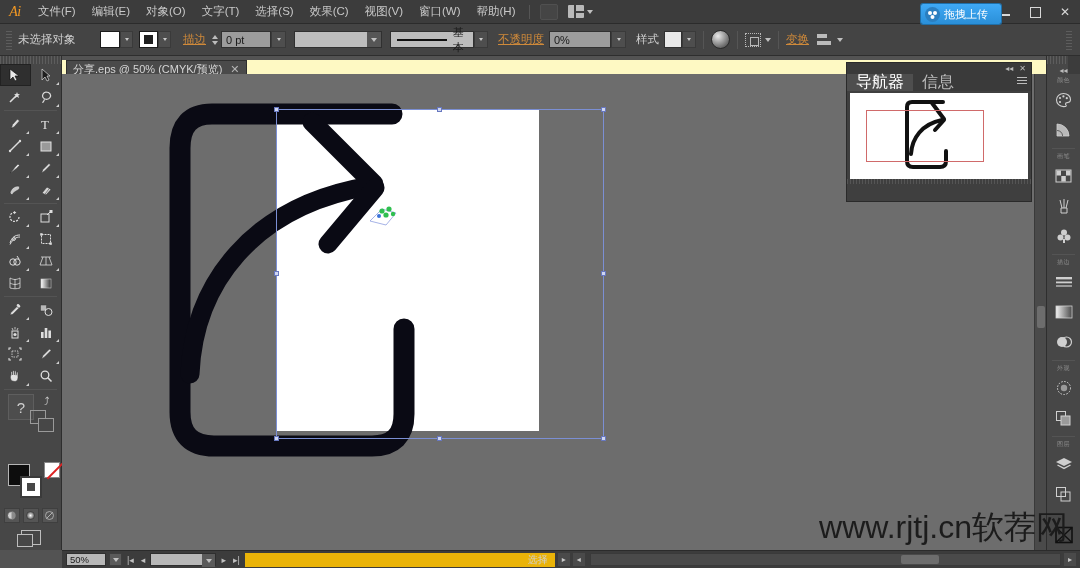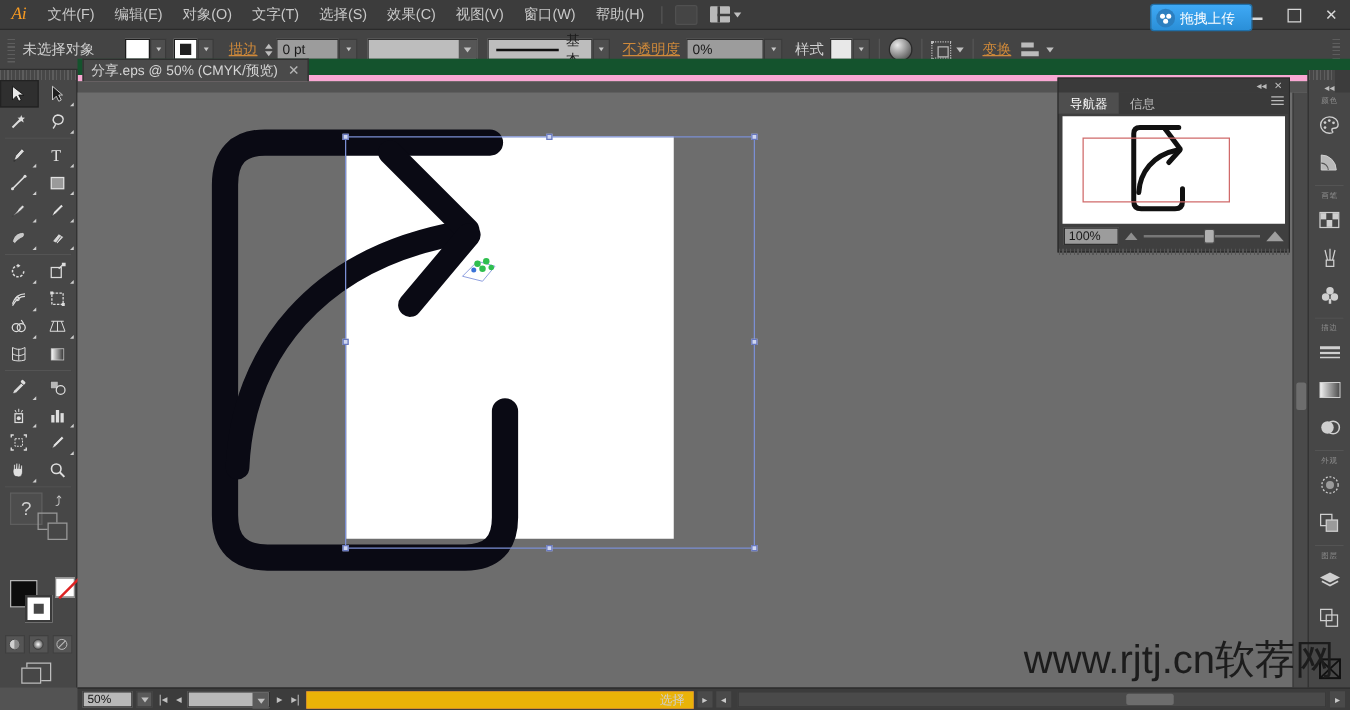--- a/index.html
+++ b/index.html
@@ -139,22 +139,22 @@
   .align-ico {
     width: 15px; height: 13px; position: relative;
   }
   .align-ico::before{content:"";position:absolute;left:0;top:1px;width:10px;height:4px;background:#bbb;}
   .align-ico::after{content:"";position:absolute;left:0;top:8px;width:14px;height:4px;background:#bbb;}
   .cb-right-grip { margin-left:auto; width: 6px; height:20px;
     background: repeating-linear-gradient(0deg,#5d5d5d 0 1px, transparent 1px 3px); margin-right: 8px;}
 
   
   .tabbar {
-    position: absolute; left: 62px; top: 47px; right: 0; height: 18px;
-    background: #14532d; border-bottom: 5px solid #f9a8d4;
+    position: absolute; left: 62px; top: 60px; right: 0; height: 18px;
+    background: #fef9c3; border-bottom: 1px solid #f9a8d4;
   }
   .doc-tab {
     position: absolute; left: 4px; top: 0; height: 18px;
     background: #4a4a4a; border: 1px solid #2e2e2e; border-bottom: none;
     display: flex; align-items: center; padding: 0 6px; gap: 8px;
   }
   .doc-tab-label { font-size: 11px; color: #d5d5d5; white-space: nowrap; }
   .doc-tab-close { font-size: 11px; color: #b5b5b5; }
 
   
@@ -227,21 +227,21 @@
 
   
   .navpanel {
     position: absolute; left: 846px; top: 62px; width: 186px; height: 140px;
     background: #3f3f3f; border: 1px solid #2a2a2a;
     z-index: 20;
   }
   .nav-topbar { height: 11px; background:#3a3a3a; display:flex; align-items:center; justify-content:flex-end; gap:6px; padding-right:5px;}
   .nav-icon-sm { font-size: 8px; color: #b9b9b9; line-height: 1; }
   .nav-tabs { height: 17px; display: flex; align-items: stretch; background: #3a3a3a; position: relative;}
-  .nav-tab { padding: 0 9px; display: flex; align-items: center; font-size: 10px; color: #bdbdbd; }
+  .nav-tab { padding: 0 9px; display: flex; align-items: center; font-size: 16px; color: #bdbdbd; }
   .nav-tab.sel { background: #4e4e4e; color: #ffffff; }
   .nav-menu { position: absolute; right: 4px; top: 3px; display:flex; flex-direction:column; gap:1.5px; }
   .nav-menu span { display:block; width: 10px; height: 1.4px; background: #bcbcbc; }
   .nav-view {
     position: relative; margin: 2px 3px 0 3px; height: 86px; background: #ffffff; overflow: hidden;
   }
   .nav-red { position: absolute; left: 16px; top: 17px; width: 118px; height: 52px; border: 1px solid #d06a6a; }
   .nav-bottom { height: 20px; display: flex; align-items: center; gap: 5px; padding: 0 4px; }
   .nav-zoom {
     width: 44px; height: 14px; background: #9c9c9c; border: 1px solid #2f2f2f; color: #1a1a1a;
@@ -737,29 +737,20 @@
     </div>
     <div class="nav-view">
       <svg width="180" height="86" viewBox="0 0 180 86">
         <path d="M93 9 L62 9 Q57 9 57 14 L57 68 Q57 74 63 74 L90 74 Q96 74 96 68 L96 58" fill="none" stroke="#111" stroke-width="4" stroke-linecap="round"></path>
         <path d="M61 61 C62 45 72 31 92 27" fill="none" stroke="#111" stroke-width="4" stroke-linecap="round"></path>
         <path d="M82 10 L94 26" fill="none" stroke="#111" stroke-width="4" stroke-linecap="round"></path>
         <path d="M85 37 L94 27" fill="none" stroke="#111" stroke-width="4" stroke-linecap="round"></path>
       </svg>
       <div class="nav-red"></div>
     </div>
-    <div class="nav-bottom">
-      <div class="nav-zoom">100%</div>
-      <div class="tri-sm"></div>
-      <div class="nav-slider">
-        <div class="nav-track"></div>
-        <div class="nav-knob"></div>
-      </div>
-      <div class="tri-lg"></div>
-    </div>
     <div class="nav-footgrip"></div>
   </div>
 
   <div class="rightdock">
     <div class="rd-grip"></div>
     <div class="rd-collapse">◂◂</div>
 
     <div class="rd-group-label">颜色</div>
     <div class="rd-item">
       <svg width="17" height="16" viewBox="0 0 17 16">

